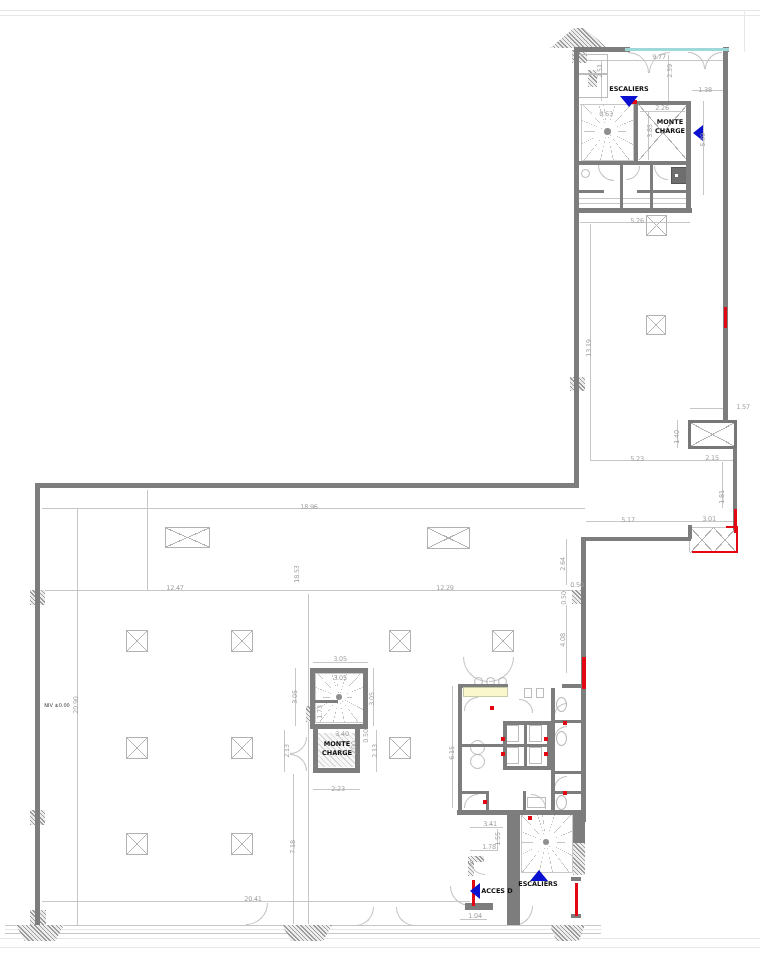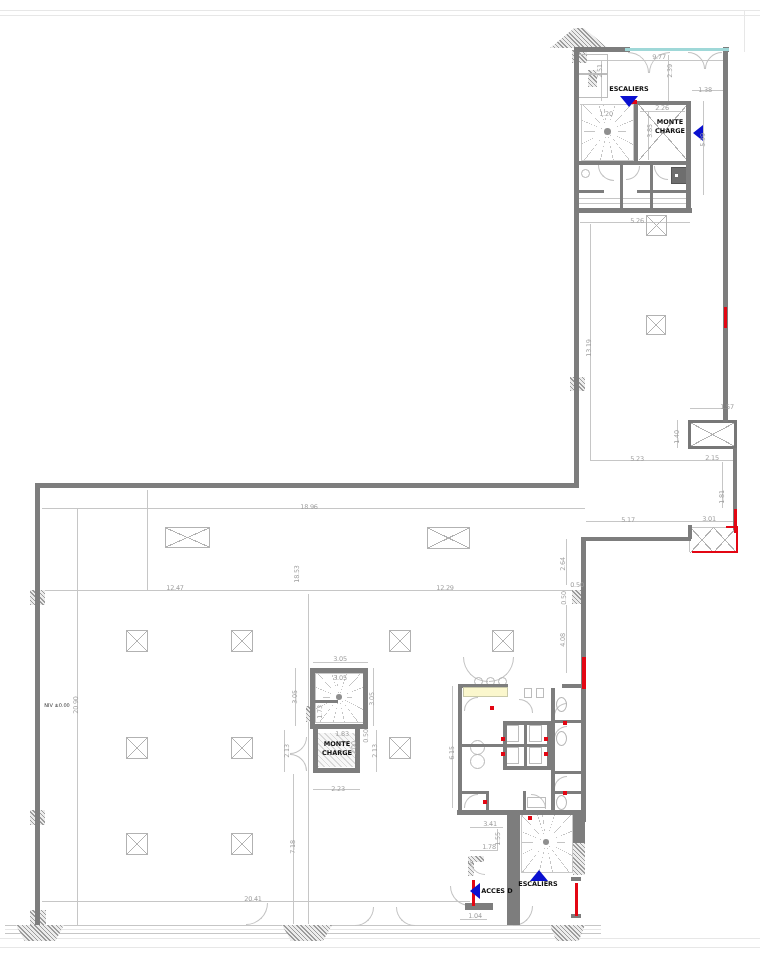--- a/index.html
+++ b/index.html
@@ -250,47 +250,47 @@
     <div class="mk" style="left: 528px; top: 816px;"></div>
     <div class="tri down" style="left: 620px; top: 96px;"></div>
     <div class="tri left" style="left: 693px; top: 125px;"></div>
     <div class="tri up" style="left: 530px; top: 870px;"></div>
     <div class="tri left" style="left: 470px; top: 883px;"></div>
     <div class="dim" style="left: 659px; top: 57px;">9.77</div>
     <div class="dim rot" style="left: 600px; top: 71px;">2.51</div>
     <div class="dim rot" style="left: 670px; top: 71px;">2.39</div>
     <div class="dim" style="left: 705px; top: 90px;">1.38</div>
     <div class="dim" style="left: 662px; top: 108px;">2.26</div>
-    <div class="dim" style="left: 606px; top: 114px;">1.20</div>
+    <div class="dim" style="left: 606px; top: 114px;">0.63</div>
     <div class="dim rot" style="left: 650px; top: 131px;">3.85</div>
     <div class="dim rot" style="left: 703px; top: 140px;">5.39</div>
     <div class="dim" style="left: 637px; top: 221px;">5.26</div>
     <div class="dim rot" style="left: 589px; top: 348px;">13.19</div>
-    <div class="dim" style="left: 727px; top: 407px;">1.57</div>
+    <div class="dim" style="left: 743px; top: 407px;">1.57</div>
     <div class="dim rot" style="left: 677px; top: 437px;">1.40</div>
     <div class="dim" style="left: 637px; top: 459px;">5.23</div>
     <div class="dim" style="left: 712px; top: 458px;">2.15</div>
     <div class="dim rot" style="left: 722px; top: 497px;">1.81</div>
     <div class="dim" style="left: 628px; top: 520px;">5.17</div>
     <div class="dim" style="left: 709px; top: 519px;">3.01</div>
     <div class="dim rot" style="left: 563px; top: 564px;">2.64</div>
     <div class="dim" style="left: 577px; top: 585px;">0.50</div>
     <div class="dim rot" style="left: 564px; top: 598px;">0.50</div>
     <div class="dim rot" style="left: 563px; top: 640px;">4.08</div>
     <div class="dim" style="left: 309px; top: 507px;">18.96</div>
     <div class="dim" style="left: 175px; top: 588px;">12.47</div>
     <div class="dim rot" style="left: 297px; top: 574px;">18.53</div>
     <div class="dim" style="left: 445px; top: 588px;">12.29</div>
     <div class="dim rot" style="left: 76px; top: 705px;">20.90</div>
     <div class="dim" style="left: 340px; top: 659px;">3.05</div>
     <div class="dim" style="left: 340px; top: 678px;">3.05</div>
     <div class="dim rot" style="left: 295px; top: 697px;">3.05</div>
     <div class="dim rot" style="left: 372px; top: 699px;">3.05</div>
     <div class="dim rot" style="left: 320px; top: 712px;">1.73</div>
-    <div class="dim" style="left: 342px; top: 734px;">1.83</div>
+    <div class="dim" style="left: 342px; top: 734px;">3.40</div>
     <div class="dim rot" style="left: 354px; top: 748px;">2.00</div>
     <div class="dim rot" style="left: 366px; top: 736px;">0.50</div>
     <div class="dim rot" style="left: 287px; top: 751px;">2.13</div>
     <div class="dim rot" style="left: 375px; top: 751px;">2.13</div>
     <div class="dim" style="left: 338px; top: 789px;">2.23</div>
     <div class="dim rot" style="left: 452px; top: 753px;">6.15</div>
     <div class="dim rot" style="left: 293px; top: 847px;">7.18</div>
     <div class="dim" style="left: 490px; top: 824px;">3.41</div>
     <div class="dim rot" style="left: 498px; top: 839px;">1.55</div>
     <div class="dim" style="left: 489px; top: 847px;">1.78</div>

